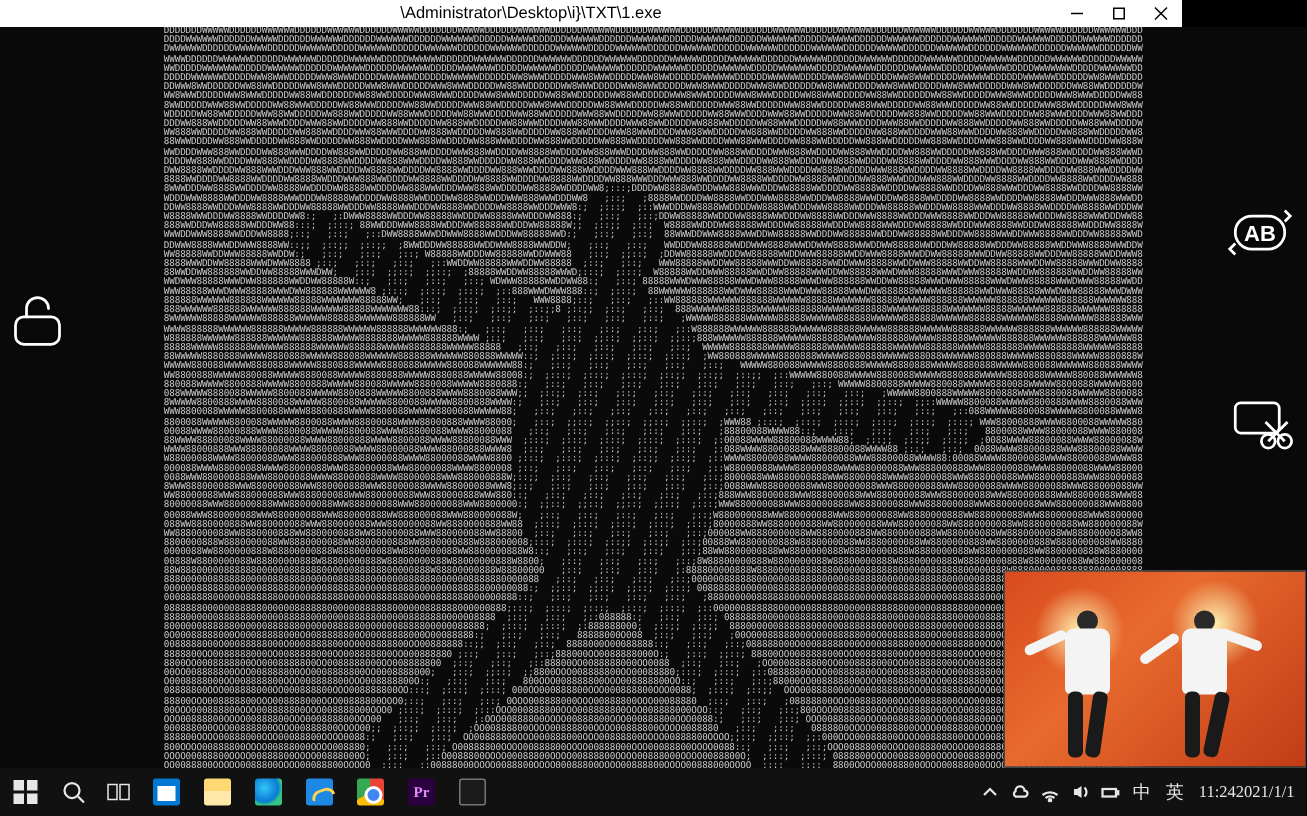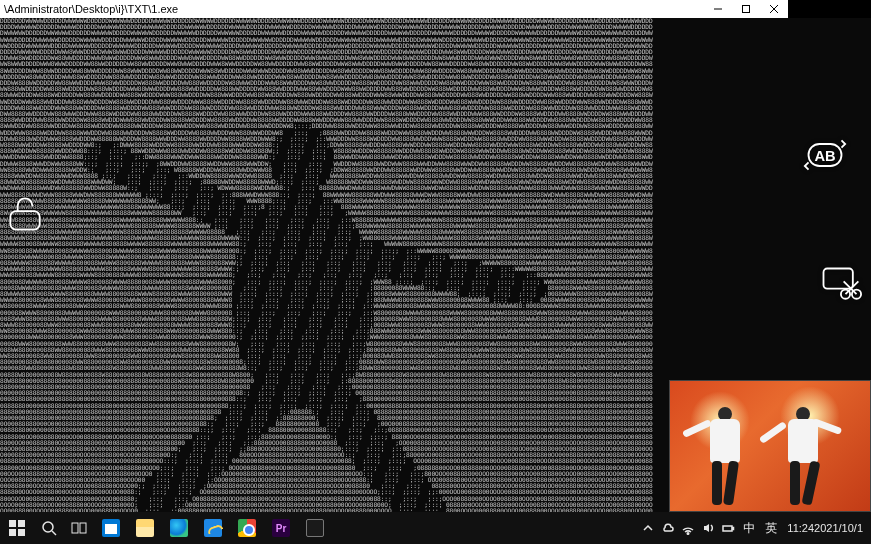--- a/index.html
+++ b/index.html
@@ -1,52 +1,52 @@
 <!DOCTYPE html>
 <html><head>
 <meta charset="utf-8">
 <style>
   * { margin: 0; padding: 0; box-sizing: border-box; }
   html, body { width: 871px; height: 544px; background: #000; font-family: "Segoe UI", sans-serif; overflow: hidden; position: relative; }
 
   
-  .console-window { position: absolute; left: 0; top: 0; width: 788px; height: 512px; background: #15803d; }
+  .console-window { position: absolute; left: 0; top: 0; width: 788px; height: 512px; background: #15803d; text-align: center; }
   .titlebar { height: 18px; background: #fff; color: #000; display: flex; align-items: center; font-size: 11px; padding-left: 4px; position: relative; }
   .titlebar .title-text { flex: 1; white-space: nowrap; overflow: hidden; }
   .winbtns { display: flex; height: 18px; }
   .winbtn { width: 28px; height: 18px; display: flex; align-items: center; justify-content: center; font-size: 10px; color: #000; cursor: pointer; }
   .winbtn svg { width: 10px; height: 10px; }
 
   .ascii-area { position: absolute; left: 0; top: 18px; width: 871px; height: 494px; background: #0a0a0a; overflow: hidden; font-family: monospace; font-size: 6.2px; line-height: 6.2px; letter-spacing: -0.1px; color: #c8c8c8; white-space: pre; }
 
   
   .side-icon { position: absolute; width: 46px; height: 46px; display: flex; align-items: center; justify-content: center; }
   .side-icon svg { width: 44px; height: 44px; stroke: #fff; fill: none; stroke-width: 2; filter: drop-shadow(0 0 2px rgba(0,0,0,.7)); }
   #lock { left: 2px; top: 190px; }
-  #ab   { right: 23px; top: 132px; }
+  #ab   { right: 8px; top: 132px; }
   #clip { right: 8px; top: 262px; }
 
   
   .pip { position: absolute; right: 0; bottom: 32px; width: 202px; height: 132px; background: linear-gradient(135deg,#d94a1e 0%,#e86a2e 40%,#c23b16 100%); border: 1px solid #444; overflow: hidden; }
   .pip .stage-light { position: absolute; width: 60px; height: 60px; border-radius: 50%; background: radial-gradient(circle,#fff1b0 0%,rgba(255,241,176,0) 70%); }
   .pip .l1 { left: 20px; top: 10px; }
   .pip .l2 { left: 110px; top: 5px; }
   .pip .dancer { position: absolute; bottom: 4px; width: 50px; height: 100px; }
   .pip .dancer .head { position: absolute; top: 0; left: 18px; width: 14px; height: 14px; border-radius: 50%; background: #2a2a2a; }
   .pip .dancer .body { position: absolute; top: 12px; left: 10px; width: 30px; height: 44px; background: #f4f4f4; border-radius: 6px 6px 4px 4px; }
   .pip .dancer .arm { position: absolute; width: 30px; height: 7px; background: #f4f4f4; border-radius: 4px; }
   .pip .dancer .leg { position: absolute; width: 10px; height: 44px; background: #1a1a1a; border-radius: 4px; }
   .pip .d1 { left: 30px; } .pip .d1 .arm { top: 18px; left: -18px; transform: rotate(-25deg); }
   .pip .d1 .leg.l { top: 54px; left: 12px; } .pip .d1 .leg.r { top: 54px; left: 26px; transform: rotate(8deg); }
   .pip .d2 { left: 108px; } .pip .d2 .arm { top: 16px; left: 34px; transform: rotate(20deg); }
   .pip .d2 .arm.a2 { top: 22px; left: -20px; transform: rotate(-35deg); }
   .pip .d2 .leg.l { top: 54px; left: 12px; } .pip .d2 .leg.r { top: 54px; left: 28px; transform: rotate(12deg); }
 
   
-  .taskbar { position: absolute; left: 0; bottom: 0; width: 871px; height: 32px; background: #111; display: flex; align-items: center; color: #e6e6e6; font-size: 11px; }
+  .taskbar { position: absolute; left: 0; bottom: 0; width: 871px; height: 32px; background: #111; display: flex; align-items: center; color: #e6e6e6; font-size: 11px; font-family: Liberation Serif, serif; }
   .taskbar .tb-left { display: flex; align-items: center; height: 100%; }
   .taskbar .tb-btn { width: 34px; height: 32px; display: flex; align-items: center; justify-content: center; cursor: pointer; }
   .taskbar .tb-btn.wide { width: 30px; }
   .taskbar .tb-btn svg, .taskbar .tb-btn .ico { width: 18px; height: 18px; }
   .taskbar .ico { border-radius: 2px; }
   .ico-file   { background: linear-gradient(#ffd873 45%,#ffe9a8 46%); }
   .ico-edge   { background: radial-gradient(circle at 35% 35%, #33c6f4 0%, #0a7bd6 55%, #36c486 70%, #36c486 100%); border-radius: 50%; }
   .ico-ie     { background: #1e88e5; border-radius: 50%; position: relative; }
   .ico-ie::after { content:""; position:absolute; left:3px; top:7px; width:12px; height:4px; border:2px solid #ffd54f; border-bottom:none; border-radius: 10px 10px 0 0; transform: rotate(-20deg); }
   .ico-chrome { background: conic-gradient(#ea4335 0 120deg,#fbbc05 120deg 240deg,#34a853 240deg 360deg); border-radius:50%; position:relative; }
@@ -287,16 +287,16 @@
     <div class="tray-icon">
       <svg viewBox="0 0 14 14">
           <rect x="2" y="5" width="9" height="5"></rect>
           <rect x="11.5" y="6.5" width="1" height="2" fill="#e6e6e6"></rect>
         </svg>
     </div>
     <div class="tray-icon ime">中</div>
     <div class="tray-icon ime">英</div>
     <div class="clock">
       <span>11:24</span>
-      <span>2021/10/1</span>
+      <span>2021/1/1</span>
     </div>
   </div>
 </div>
 
 </body></html>

